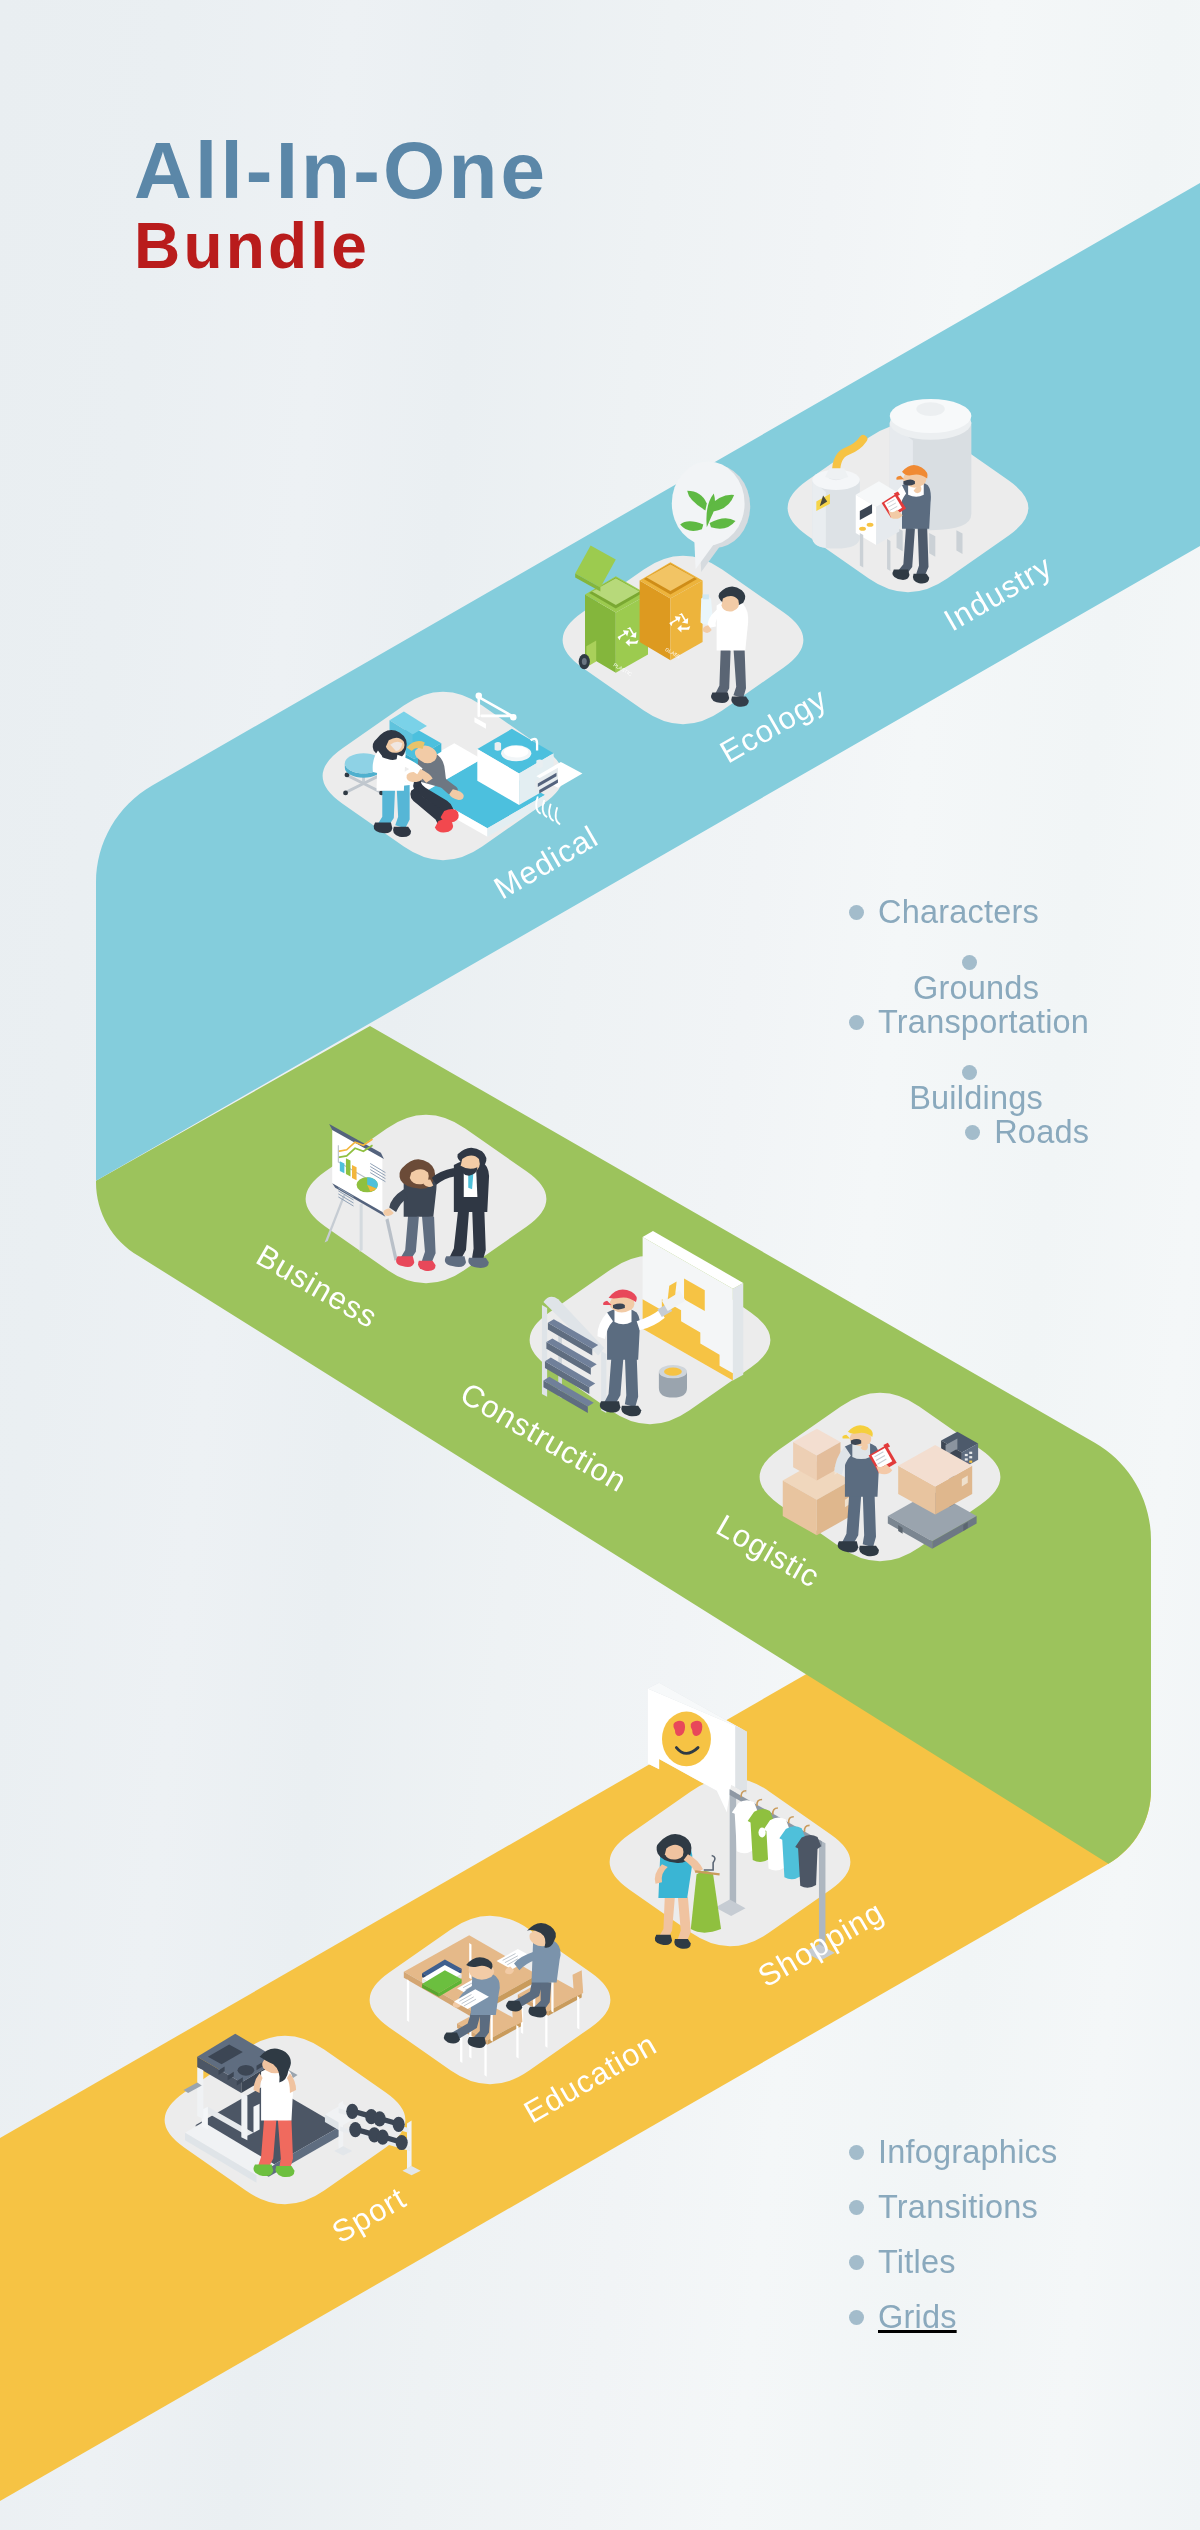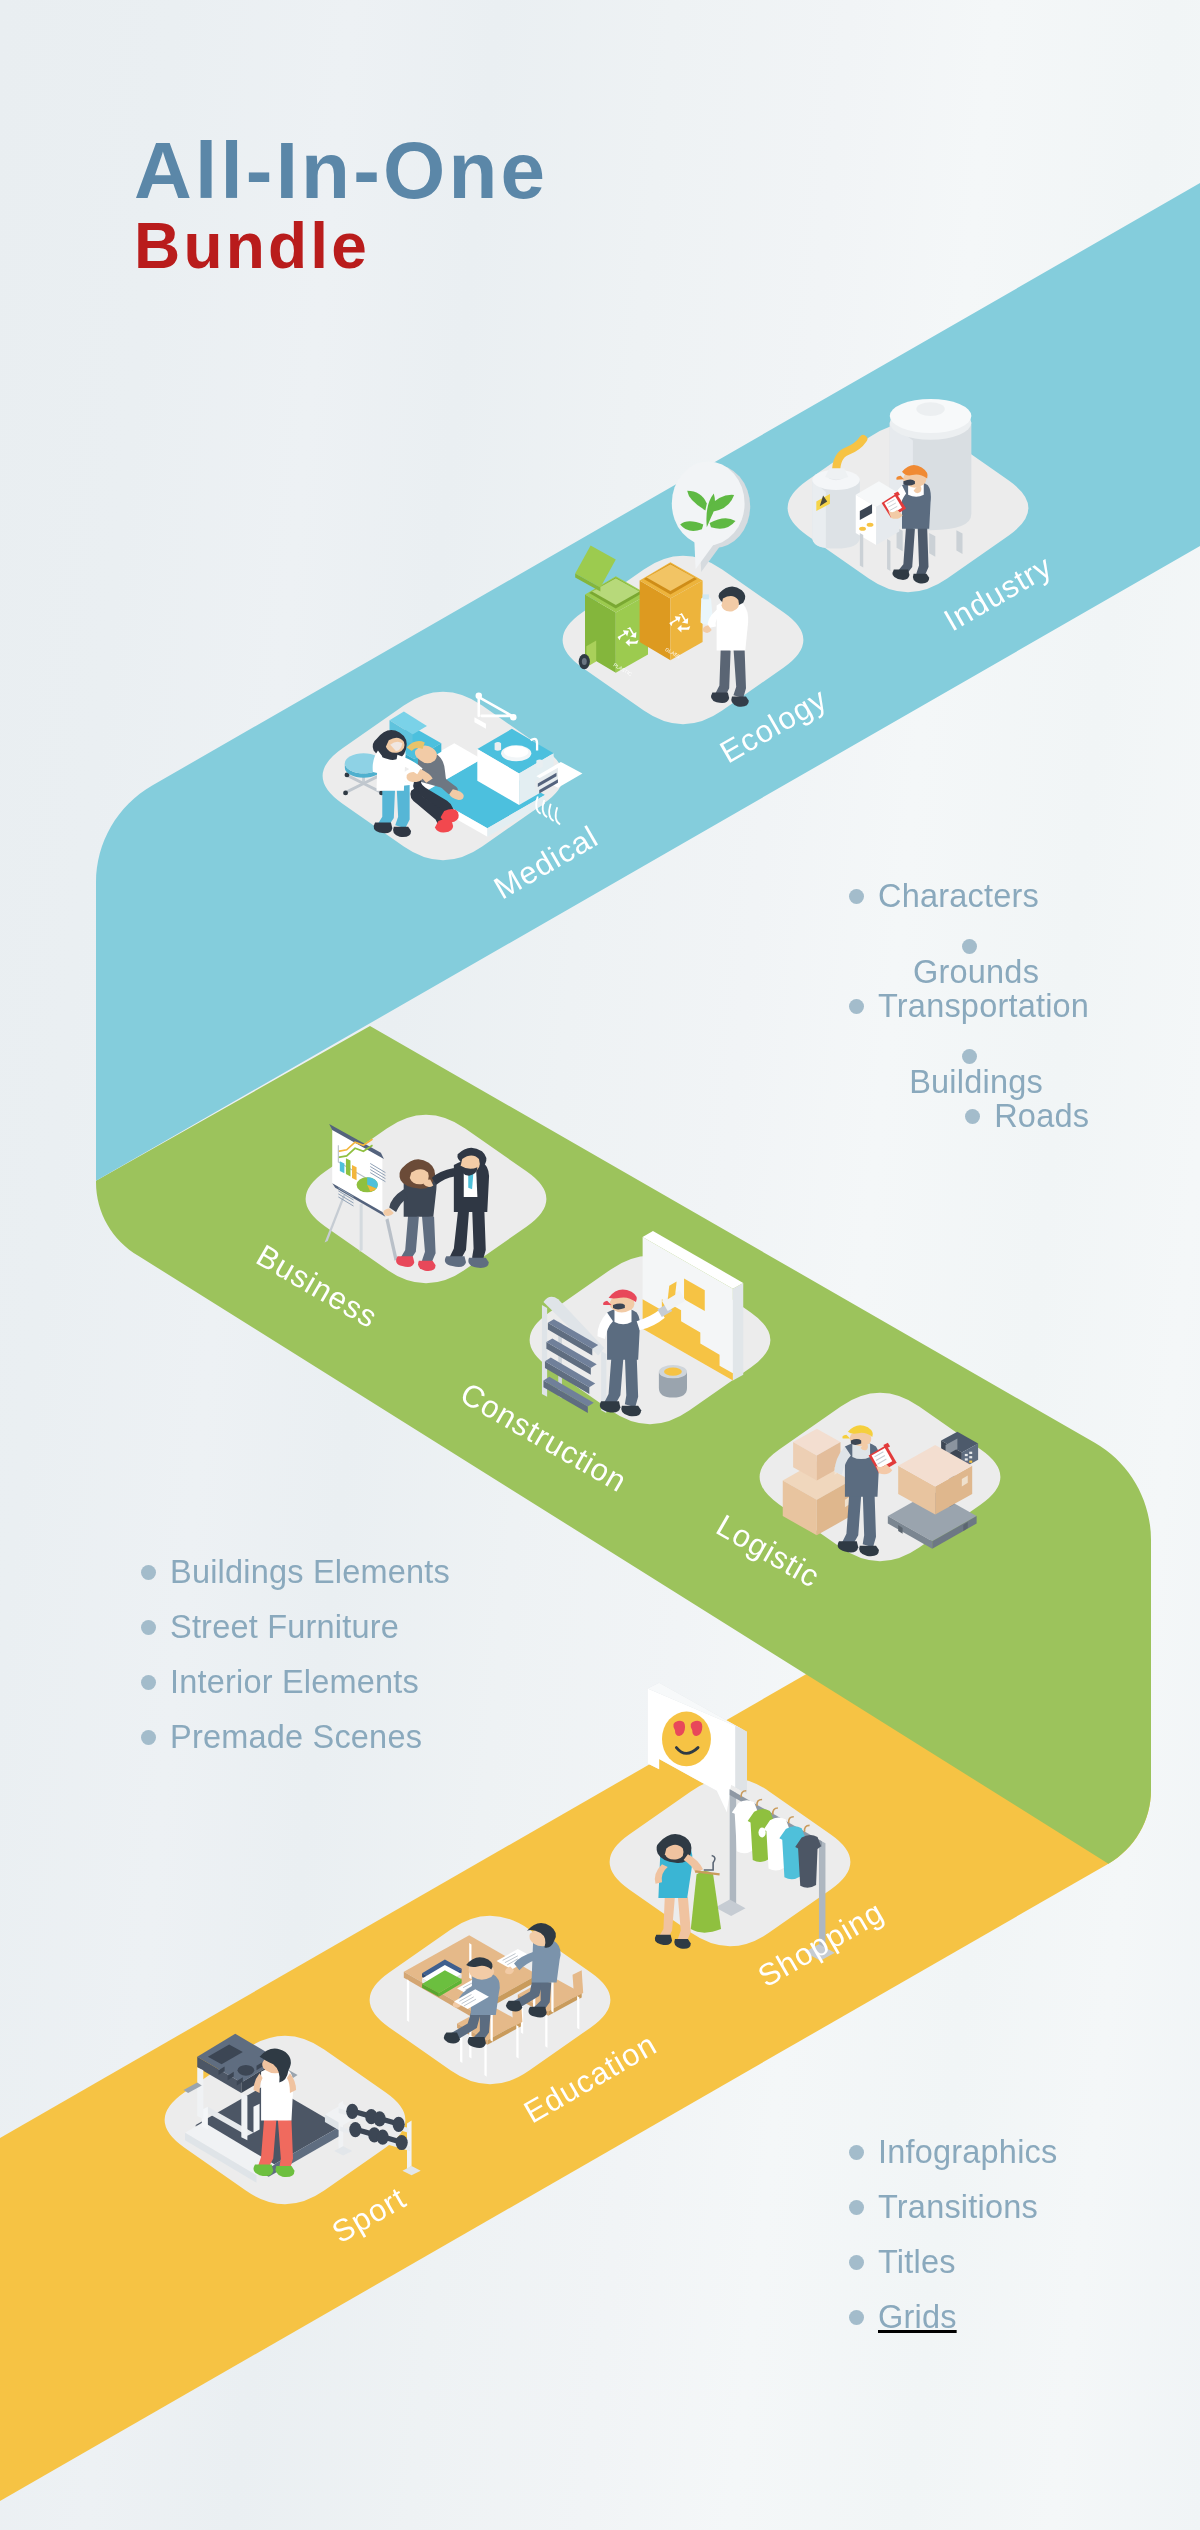--- a/index.html
+++ b/index.html
@@ -625,57 +625,39 @@
     <text class="scene-label" x="532" y="2124" transform="rotate(-30 532 2124)">Education</text>
     <text class="scene-label" x="340" y="2244" transform="rotate(-30 340 2244)">Sport</text>
   </svg>
 
   <div id="title">
     <div class="l1">All-In-One</div>
     <div class="l2">Bundle</div>
   </div>
 
   <div class="bullets" id="bl1" style="left:849px;top:884px">
-      <div class="bullet-row" style="margin-top: 0px;">
+      <div class="bullet-row" style="margin-top: 16px;">
         <span class="bullet-dot"></span>
         <span class="bullet-label">Characters</span>
       </div>
       <div class="bullet-row" style="margin-top: 31px; flex-direction: column;">
         <span class="bullet-dot"></span>
         <span class="bullet-label">Grounds</span>
       </div>
       <div class="bullet-row" style="margin-top: 31px;">
         <span class="bullet-dot"></span>
         <span class="bullet-label">Transportation</span>
       </div>
       <div class="bullet-row" style="margin-top: 31px; flex-direction: column;">
         <span class="bullet-dot"></span>
         <span class="bullet-label">Buildings</span>
       </div>
       <div class="bullet-row" style="margin-top: 31px; justify-content: flex-end;">
         <span class="bullet-dot"></span>
         <span class="bullet-label">Roads</span>
-      </div>
-    </div>
-  <div class="bullets" id="bl2" style="left:141px;top:1560px">
-      <div class="bullet-row" style="margin-top: 0px;">
-        <span class="bullet-dot"></span>
-        <span class="bullet-label">Buildings Elements</span>
-      </div>
-      <div class="bullet-row" style="margin-top: 31px;">
-        <span class="bullet-dot"></span>
-        <span class="bullet-label">Street Furniture</span>
-      </div>
-      <div class="bullet-row" style="margin-top: 31px;">
-        <span class="bullet-dot"></span>
-        <span class="bullet-label">Interior Elements</span>
-      </div>
-      <div class="bullet-row" style="margin-top: 31px;">
-        <span class="bullet-dot"></span>
-        <span class="bullet-label">Premade Scenes</span>
       </div>
     </div>
   <div class="bullets" id="bl3" style="left:849px;top:2140px">
       <div class="bullet-row" style="margin-top: 0px;">
         <span class="bullet-dot"></span>
         <span class="bullet-label">Infographics</span>
       </div>
       <div class="bullet-row" style="margin-top: 31px;">
         <span class="bullet-dot"></span>
         <span class="bullet-label">Transitions</span>

